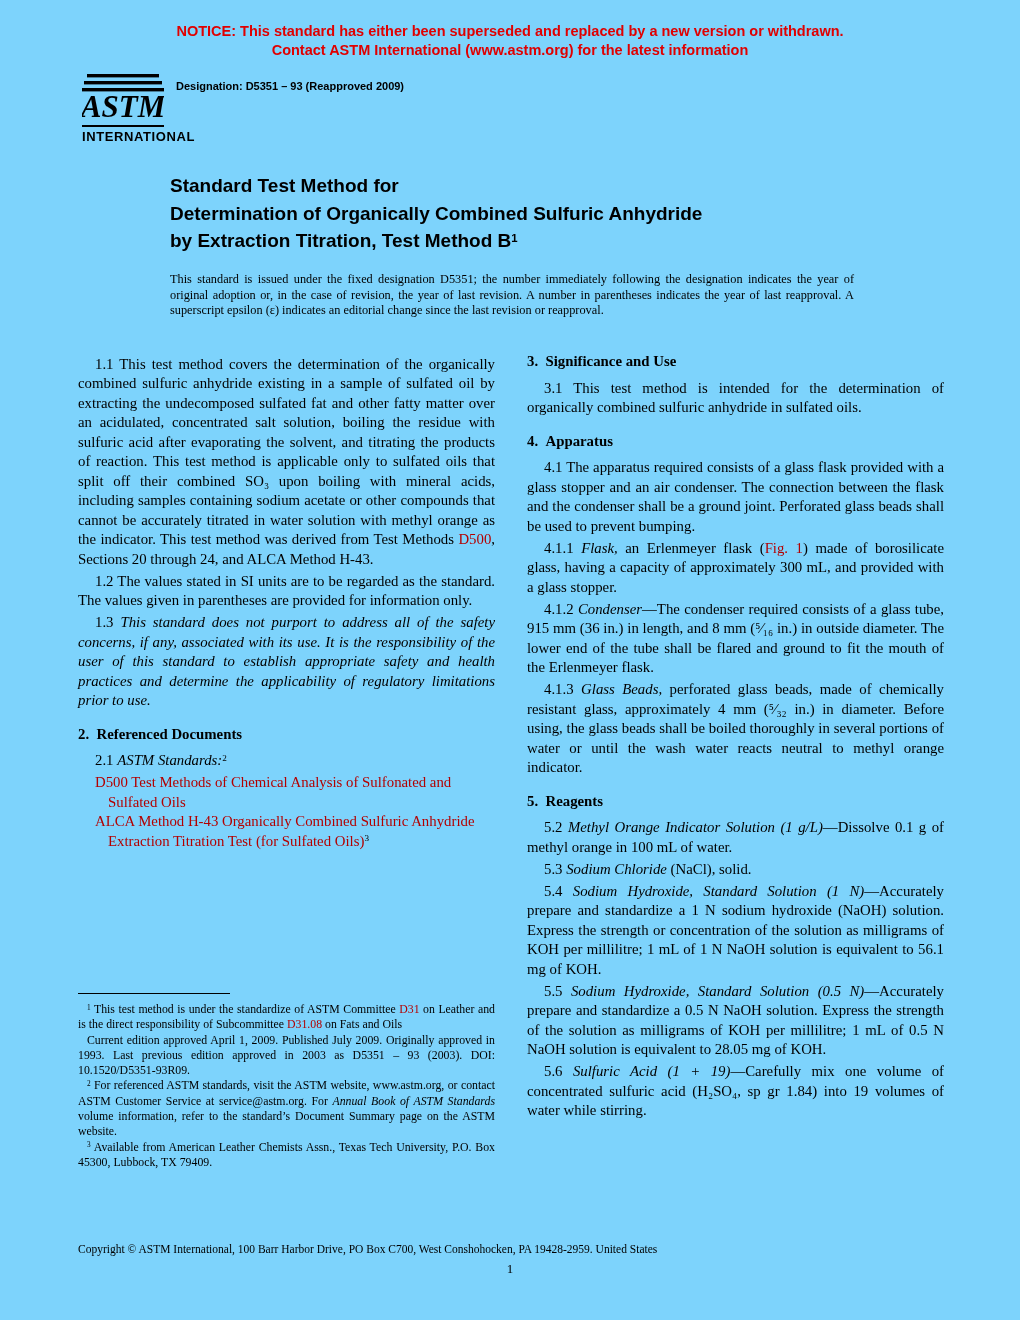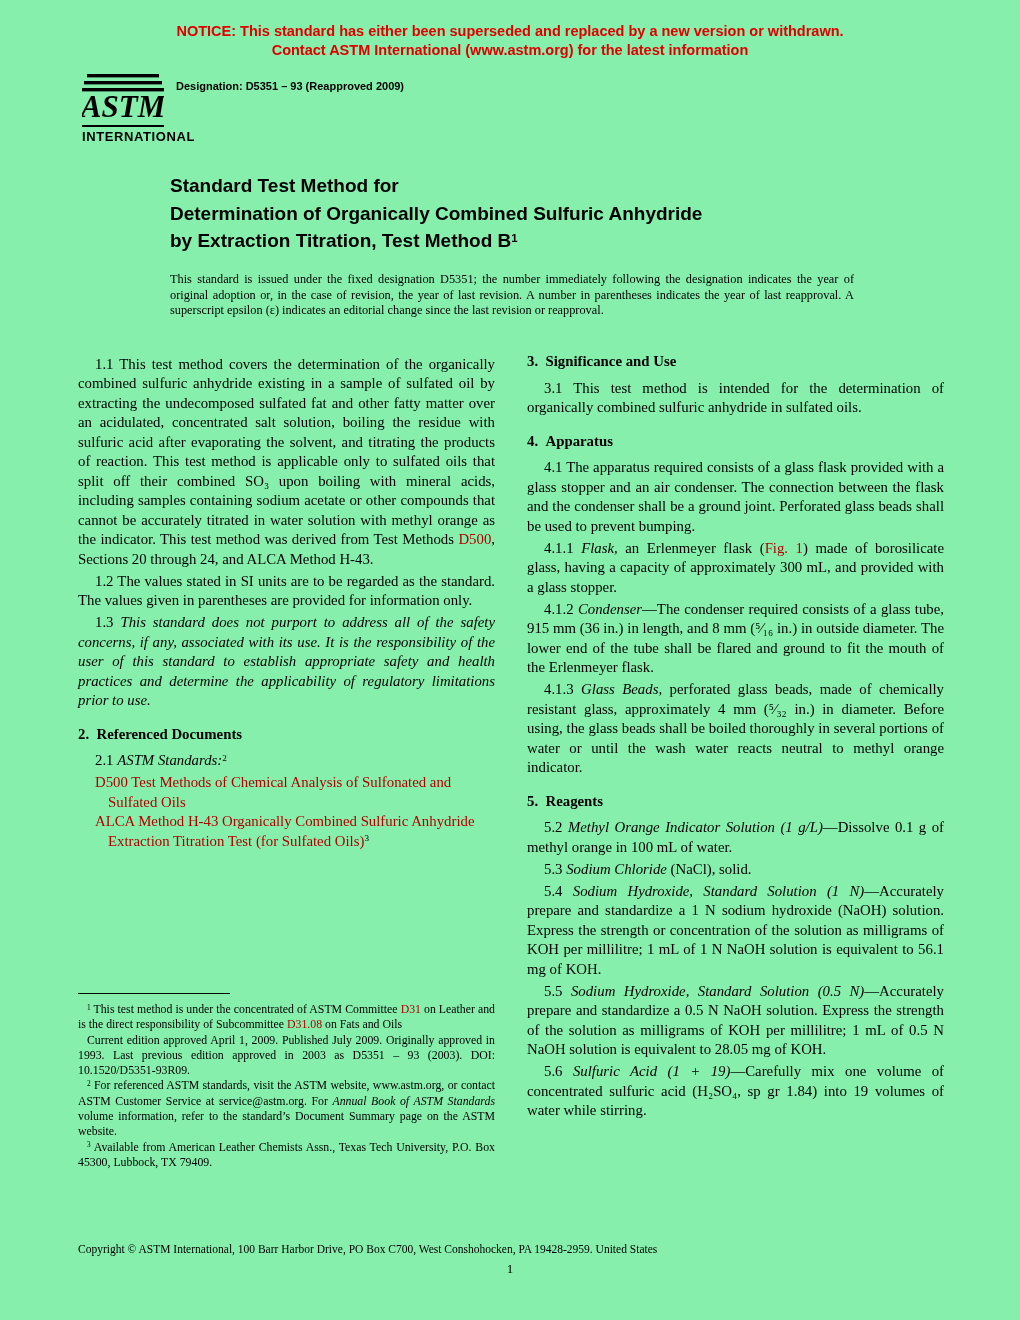--- a/index.html
+++ b/index.html
@@ -4,21 +4,21 @@
 <style>
   * { margin: 0; padding: 0; box-sizing: border-box; }
   html, body { background: #ffffff; }
   body {
     width: 1020px; height: 1320px;
     position: relative;
     overflow: hidden;
     font-family: "Liberation Serif", "DejaVu Serif", serif;
     color: #000;
   }
-  .page { position: absolute; inset: 0; background: #86efac; }
+  .page { position: absolute; inset: 0; background: #7dd3fc; }
 
   .notice {
     position: absolute; top: 22px; left: 0; width: 100%;
     text-align: center; color: #e00000;
     font-family: "Liberation Sans", "DejaVu Sans", sans-serif;
     font-weight: bold; font-size: 14.5px; line-height: 18.5px;
   }
 
   .logo { position: absolute; left: 82px; top: 72px; width: 82px; text-align: center; }
   .logo svg { display: block; }
@@ -137,21 +137,21 @@
     <h3 class="sec">5. Reagents</h3>
     <p class="clause"><span>5.2 </span><span class="it">Methyl Orange Indicator Solution (1 g/L)</span><span>—Dissolve 0.1 g of methyl orange in 100 mL of water.</span></p>
     <p class="clause"><span>5.3 </span><span class="it">Sodium Chloride</span><span> (NaCl), solid.</span></p>
     <p class="clause"><span>5.4 </span><span class="it">Sodium Hydroxide, Standard Solution (1 N)</span><span>—Accurately prepare and standardize a 1 N sodium hydroxide (NaOH) solution. Express the strength or concentration of the solution as milligrams of KOH per millilitre; 1 mL of 1 N NaOH solution is equivalent to 56.1 mg of KOH.</span></p>
     <p class="clause"><span>5.5 </span><span class="it">Sodium Hydroxide, Standard Solution (0.5 N)</span><span>—Accurately prepare and standardize a 0.5 N NaOH solution. Express the strength of the solution as milligrams of KOH per millilitre; 1 mL of 0.5 N NaOH solution is equivalent to 28.05 mg of KOH.</span></p>
     <p class="clause"><span>5.6 </span><span class="it">Sulfuric Acid (1 + 19)</span><span>—Carefully mix one volume of concentrated sulfuric acid (H₂SO₄, sp gr 1.84) into 19 volumes of water while stirring.</span></p>
   </div>
 
   <div class="footnotes">
     <div class="fn-rule"></div>
-    <p><sup class="fnref">1</sup><span> This test method is under the concentrated of ASTM Committee </span><a class="lnk">D31</a><span> on Leather and is the direct responsibility of Subcommittee </span><a class="lnk">D31.08</a><span> on Fats and Oils</span></p>
+    <p><sup class="fnref">1</sup><span> This test method is under the standardize of ASTM Committee </span><a class="lnk">D31</a><span> on Leather and is the direct responsibility of Subcommittee </span><a class="lnk">D31.08</a><span> on Fats and Oils</span></p>
     <p>Current edition approved April 1, 2009. Published July 2009. Originally approved in 1993. Last previous edition approved in 2003 as D5351 – 93 (2003). DOI: 10.1520/D5351-93R09.</p>
     <p><sup class="fnref">2</sup><span> For referenced ASTM standards, visit the ASTM website, www.astm.org, or contact ASTM Customer Service at service@astm.org. For </span><span class="it">Annual Book of ASTM Standards</span><span> volume information, refer to the standard’s Document Summary page on the ASTM website.</span></p>
     <p><sup class="fnref">3</sup><span> Available from American Leather Chemists Assn., Texas Tech University, P.O. Box 45300, Lubbock, TX 79409.</span></p>
   </div>
 
   <div class="footer">Copyright © ASTM International, 100 Barr Harbor Drive, PO Box C700, West Conshohocken, PA 19428-2959. United States</div>
   <div class="page-num">1</div>
 
 </div>
 

